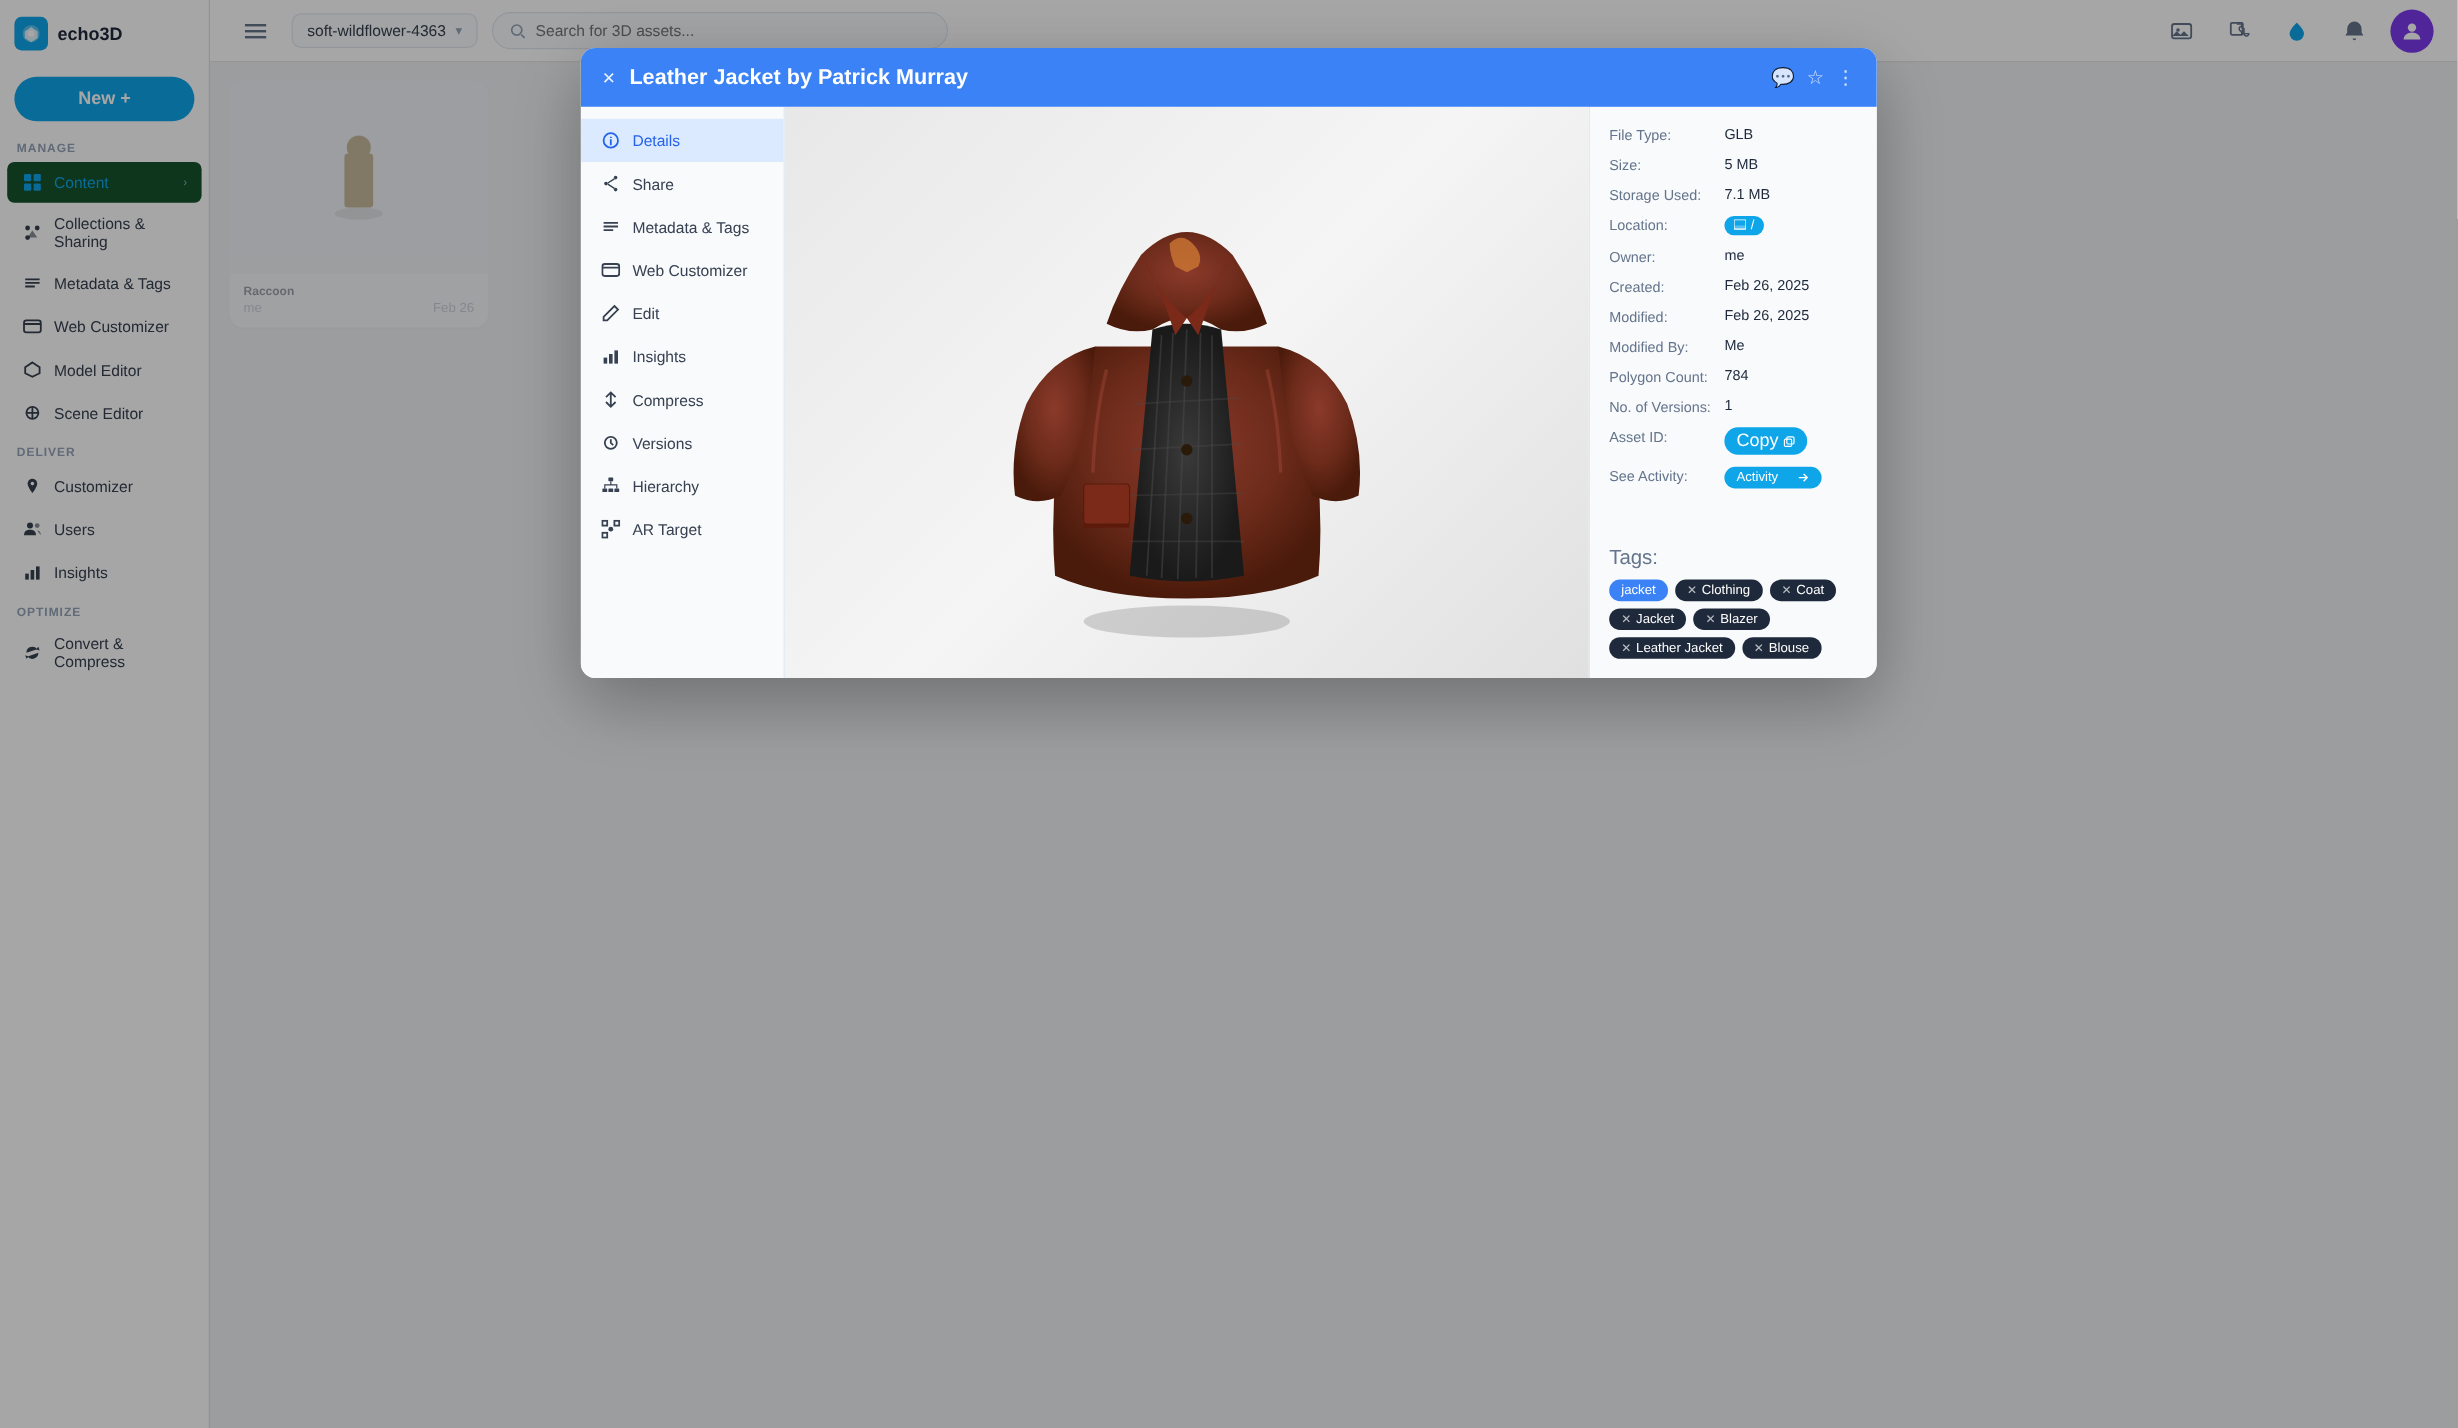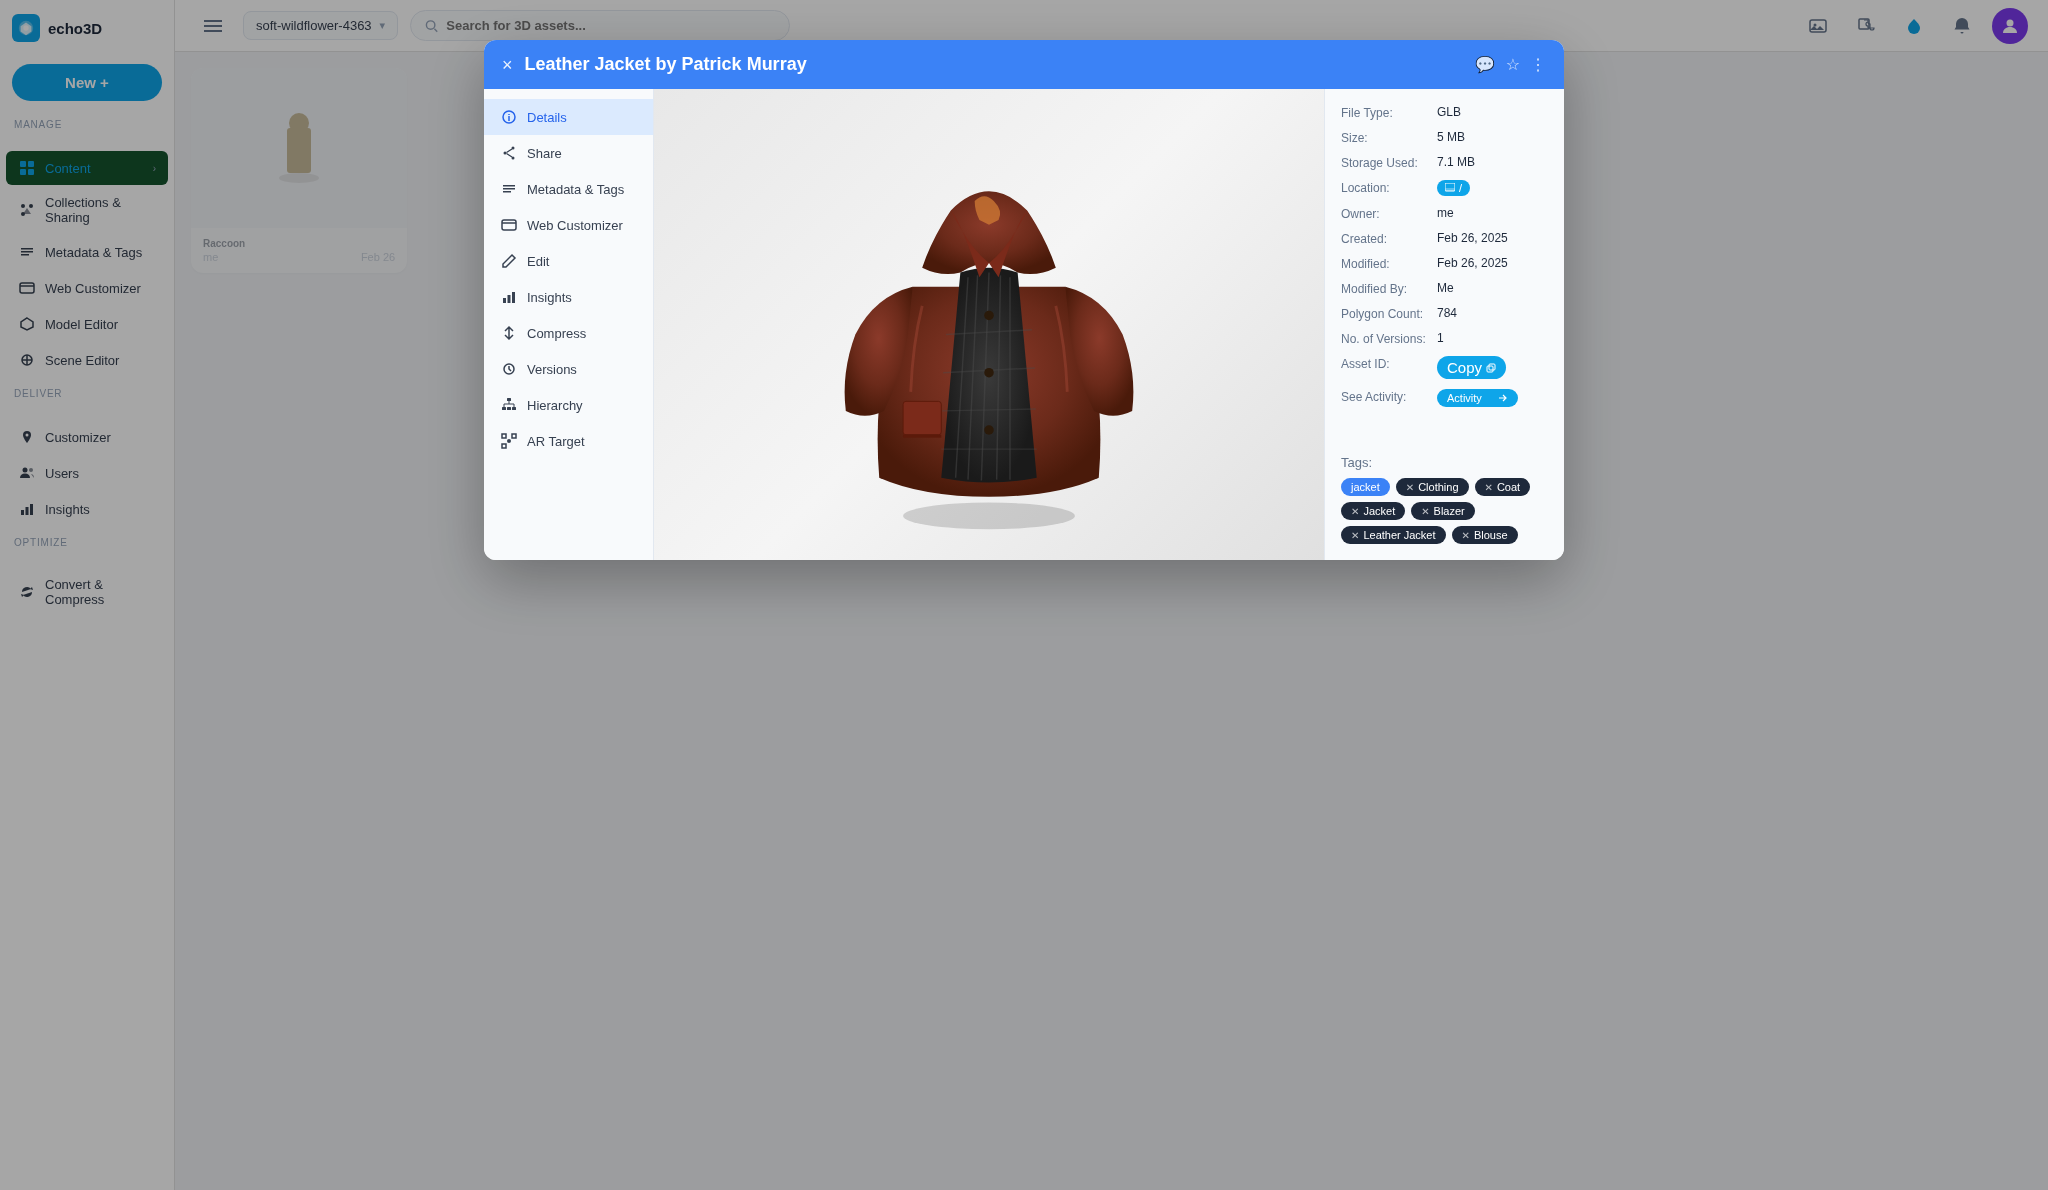--- a/index.html
+++ b/index.html
@@ -5,35 +5,35 @@
     * { box-sizing: border-box; margin: 0; padding: 0; }
     body { font-family: -apple-system, BlinkMacSystemFont, 'Segoe UI', sans-serif; background: #f0f2f5; display: flex; height: 100vh; overflow: hidden; }
 
     
     .sidebar { width: 175px; background: #fff; border-right: 1px solid #e0e0e0; display: flex; flex-direction: column; flex-shrink: 0; }
     .sidebar-header { display: flex; align-items: center; gap: 8px; padding: 14px 12px; }
     .sidebar-logo { width: 28px; height: 28px; background: #0ea5e9; border-radius: 6px; display: flex; align-items: center; justify-content: center; }
     .sidebar-logo svg { width: 18px; height: 18px; }
     .sidebar-brand { font-weight: 700; font-size: 15px; color: #1e293b; }
     .sidebar-new-btn { margin: 8px 12px; background: #0ea5e9; color: #fff; border: none; border-radius: 20px; padding: 10px 0; font-size: 15px; font-weight: 600; cursor: pointer; text-align: center; }
-    .sidebar-section-label { font-size: 10px; font-weight: 400; color: #94a3b8; text-transform: uppercase; padding: 10px 14px 20px; letter-spacing: 0.08em; }
+    .sidebar-section-label { font-size: 10px; font-weight: 700; color: #94a3b8; text-transform: uppercase; padding: 10px 14px 4px; letter-spacing: 0.08em; }
     .sidebar-item { display: flex; align-items: center; gap: 9px; padding: 8px 12px; cursor: pointer; border-radius: 6px; margin: 1px 6px; font-size: 13px; color: #374151; }
     .sidebar-item.active { background: #14532d; color: #0ea5e9; }
     .sidebar-item .icon { width: 18px; height: 18px; display: flex; align-items: center; justify-content: center; flex-shrink: 0; }
     .sidebar-item .arrow { margin-left: auto; font-size: 10px; color: #94a3b8; }
 
     
     .main { flex: 1; display: flex; flex-direction: column; overflow: hidden; position: relative; }
 
     
     .topbar { background: #fff; border-bottom: 1px solid #e0e0e0; padding: 0 20px; height: 52px; display: flex; align-items: center; gap: 12px; flex-shrink: 0; }
     .workspace-selector { display: flex; align-items: center; gap: 8px; background: #f8fafc; border: 1px solid #e2e8f0; border-radius: 8px; padding: 6px 12px; cursor: pointer; font-size: 13px; color: #374151; }
     .workspace-selector .chevron { color: #94a3b8; font-size: 11px; }
     .search-bar { flex: 1; max-width: 380px; display: flex; align-items: center; gap: 8px; background: #f8fafc; border: 1px solid #e2e8f0; border-radius: 20px; padding: 7px 14px; }
-    .search-bar input { border: none; background: transparent; outline: none; font-size: 13px; color: #3b82f6; width: 100%; font-weight: bold; }
+    .search-bar input { border: none; background: transparent; outline: none; font-size: 13px; color: #3b82f6; width: 100%; }
     .topbar-spacer { flex: 1; }
     .topbar-icons { display: flex; align-items: center; gap: 12px; }
     .topbar-icon { width: 36px; height: 36px; border-radius: 50%; display: flex; align-items: center; justify-content: center; cursor: pointer; color: #64748b; }
     .avatar { width: 36px; height: 36px; border-radius: 50%; background: #7c3aed; display: flex; align-items: center; justify-content: center; color: #fff; font-size: 14px; font-weight: 600; cursor: pointer; overflow: hidden; }
 
     
     .content-area { flex: 1; padding: 16px; overflow-y: auto; position: relative; }
 
     
     .asset-grid { display: grid; grid-template-columns: repeat(auto-fill, minmax(200px, 1fr)); gap: 16px; }
@@ -59,21 +59,21 @@
     .modal-main { flex: 1; display: flex; overflow: hidden; }
     .modal-viewer { flex: 1; background: linear-gradient(135deg, #e8e8e8 0%, #f5f5f5 50%, #e0e0e0 100%); display: flex; align-items: center; justify-content: center; position: relative; }
     .modal-details { width: 240px; flex-shrink: 0; background: #f8fafc; border-left: 1px solid #e2e8f0; padding: 16px; overflow-y: auto; }
     .detail-row { display: flex; align-items: flex-start; margin-bottom: 10px; gap: 6px; }
     .detail-label { font-size: 12px; color: #64748b; font-weight: 500; min-width: 90px; padding-top: 1px; }
     .detail-value { font-size: 12px; color: #1e293b; font-weight: 400; flex: 1; }
     .detail-badge { display: inline-flex; align-items: center; gap: 4px; background: #0ea5e9; color: #fff; border-radius: 12px; padding: 2px 8px; font-size: 11px; }
     .copy-btn { display: inline-flex; align-items: center; gap: 4px; background: #0ea5e9; color: #fff; border: none; border-radius: 12px; padding: 3px 10px; font-size: 15px; cursor: pointer; }
     .activity-btn { display: inline-flex; align-items: center; gap: 16px; background: #0ea5e9; color: #fff; border: none; border-radius: 12px; padding: 3px 10px; font-size: 11px; cursor: pointer; }
     .tags-section { margin-top: 4px; }
-    .tags-section-label { font-size: 13px; color: #64748b; font-weight: 500; margin-bottom: 8px; margin-top: 48px; }
+    .tags-section-label { font-size: 17px; color: #64748b; font-weight: 500; margin-bottom: 8px; margin-top: 48px; }
     .tags-container { display: flex; flex-wrap: wrap; gap: 6px; }
     .tag { display: inline-flex; align-items: center; gap: 4px; border-radius: 12px; padding: 3px 10px; font-size: 11px; font-weight: 500; cursor: pointer; }
     .tag.blue { background: #3b82f6; color: #fff; }
     .tag.dark { background: #1e293b; color: #fff; }
     .tag .tag-x { opacity: 0.7; font-size: 10px; }
 
     
     .jacket-img { width: 340px; height: 420px; }
   </style>
 </head>

